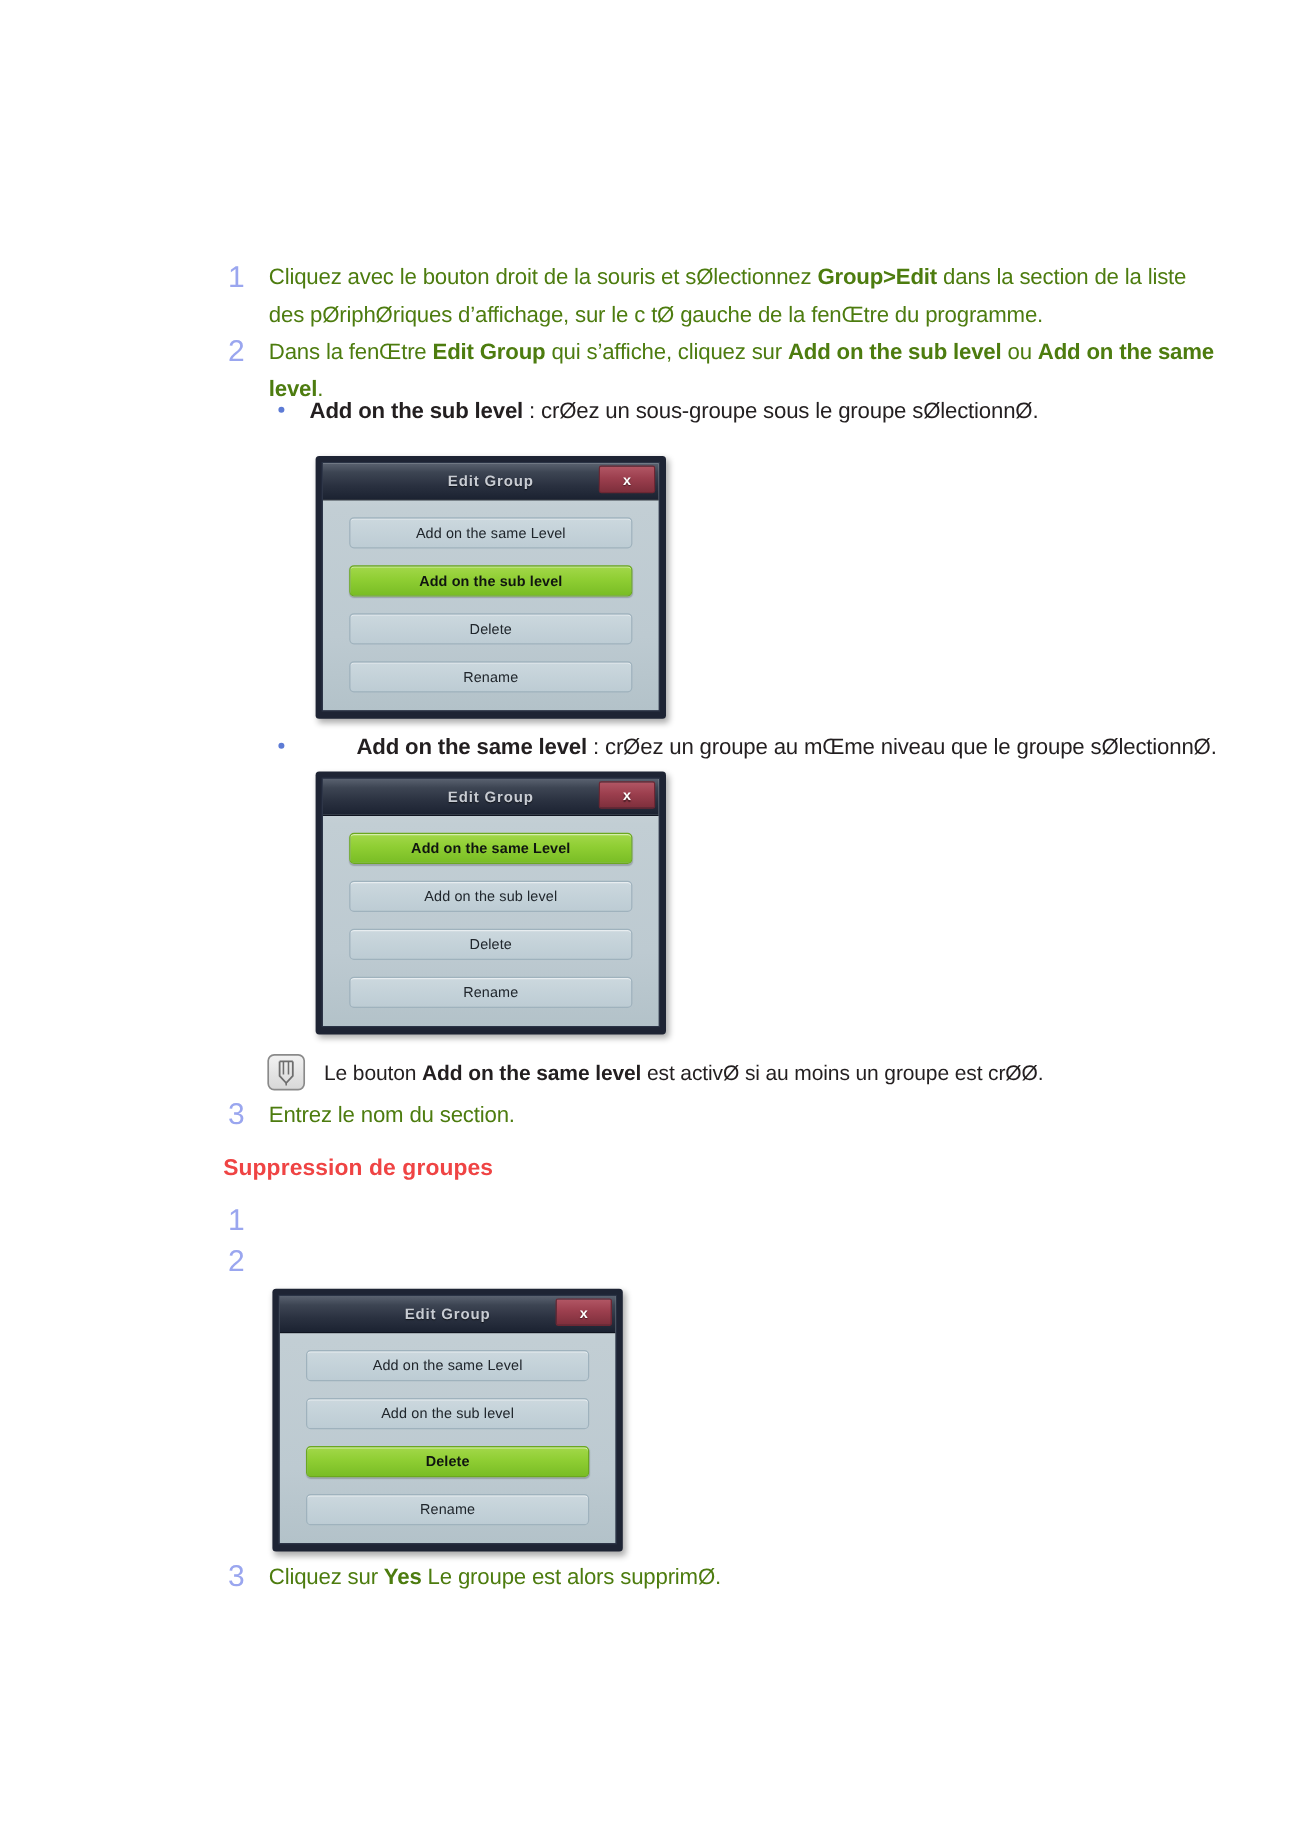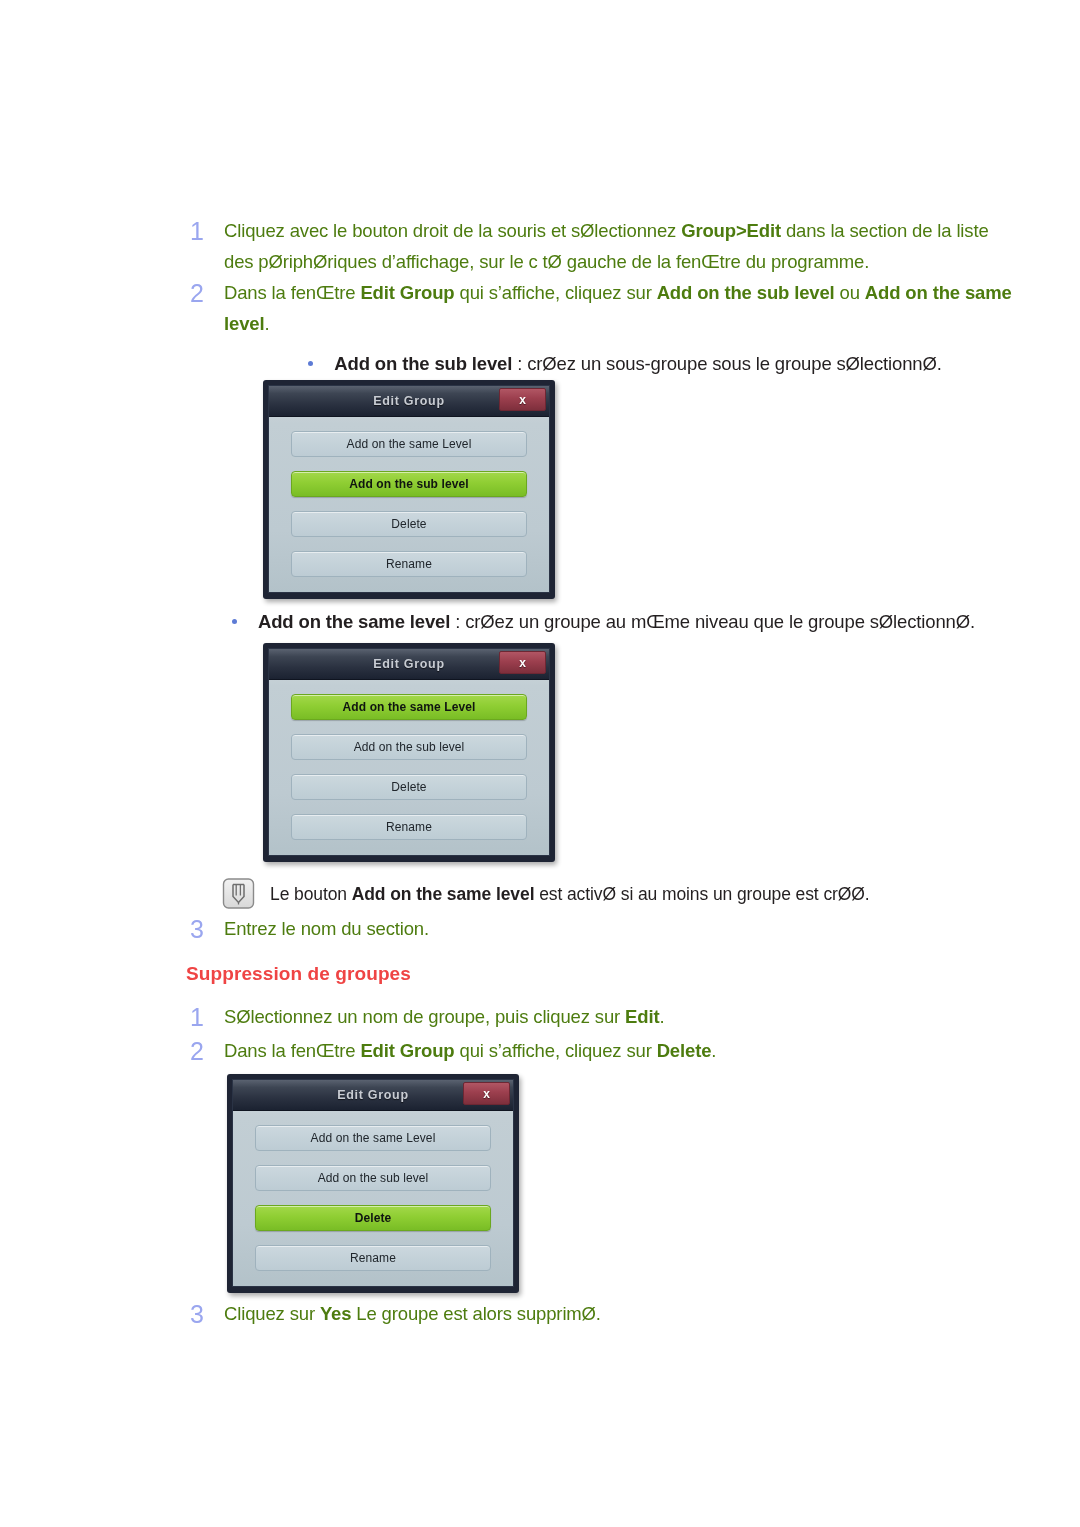--- a/index.html
+++ b/index.html
@@ -202,21 +202,21 @@
   <div class="step" style="left:186px; top:216px; width:830px;">
     <div class="step-num">1</div>
     <div class="step-body">Cliquez avec le bouton droit de la souris et sØlectionnez <b>Group&gt;Edit</b> dans la section de la liste des pØriphØriques d’affichage, sur le c tØ gauche de la fenŒtre du programme.</div>
   </div>
 
   <div class="step" style="left:186px; top:278px; width:830px;">
     <div class="step-num">2</div>
     <div class="step-body">Dans la fenŒtre <b>Edit Group</b> qui s’affiche, cliquez sur <b>Add on the sub level</b> ou <b>Add on the same level</b>.</div>
   </div>
 
-  <div class="bullet-row" style="left:218px; top:350px; width:800px;justify-content:center;">
+  <div class="bullet-row" style="left:218px; top:328px; width:800px;">
     <div class="bullet-dot"></div>
     <div class="bullet-text"><b>Add on the sub level</b> : crØez un sous-groupe sous le groupe sØlectionnØ.</div>
   </div>
 
   <div class="dialog" style="left:263px; top:380px; width:292px; height:219px;">
     <div class="dialog-inner">
       <div class="dialog-titlebar">
         <span class="dialog-title">Edit Group</span>
         <div class="dialog-close">x</div>
       </div>
@@ -225,21 +225,21 @@
         <div class="dlg-gap"></div>
         <div class="dlg-btn active">Add on the sub level</div>
         <div class="dlg-gap"></div>
         <div class="dlg-btn normal">Delete</div>
         <div class="dlg-gap"></div>
         <div class="dlg-btn normal">Rename</div>
       </div>
     </div>
   </div>
 
-  <div class="bullet-row" style="left:218px; top:608px; width:800px;">
+  <div class="bullet-row" style="left:218px; top:608px; width:800px;gap:39px;">
     <div class="bullet-dot"></div>
     <div class="bullet-text"><b>Add on the same level</b> : crØez un groupe au mŒme niveau que le groupe sØlectionnØ.</div>
   </div>
 
   <div class="dialog" style="left:263px; top:643px; width:292px; height:219px;">
     <div class="dialog-inner">
       <div class="dialog-titlebar">
         <span class="dialog-title">Edit Group</span>
         <div class="dialog-close">x</div>
       </div>
@@ -276,26 +276,24 @@
 
   <div class="step" style="left:186px; top:914px; width:830px;">
     <div class="step-num">3</div>
     <div class="step-body">Entrez le nom du section.</div>
   </div>
 
   <div class="section-heading" style="left:186px; top:961px;">Suppression de groupes</div>
 
   <div class="step" style="left:186px; top:1002px; width:830px;">
     <div class="step-num">1</div>
-    <div class="step-body">SØlectionnez un nom de groupe, puis cliquez sur <b>Edit</b>.</div>
   </div>
 
   <div class="step" style="left:186px; top:1036px; width:830px;">
     <div class="step-num">2</div>
-    <div class="step-body">Dans la fenŒtre <b>Edit Group</b> qui s’affiche, cliquez sur <b>Delete</b>.</div>
   </div>
 
   <div class="dialog" style="left:227px; top:1074px; width:292px; height:219px;">
     <div class="dialog-inner">
       <div class="dialog-titlebar">
         <span class="dialog-title">Edit Group</span>
         <div class="dialog-close">x</div>
       </div>
       <div class="dialog-body">
         <div class="dlg-btn normal">Add on the same Level</div>

